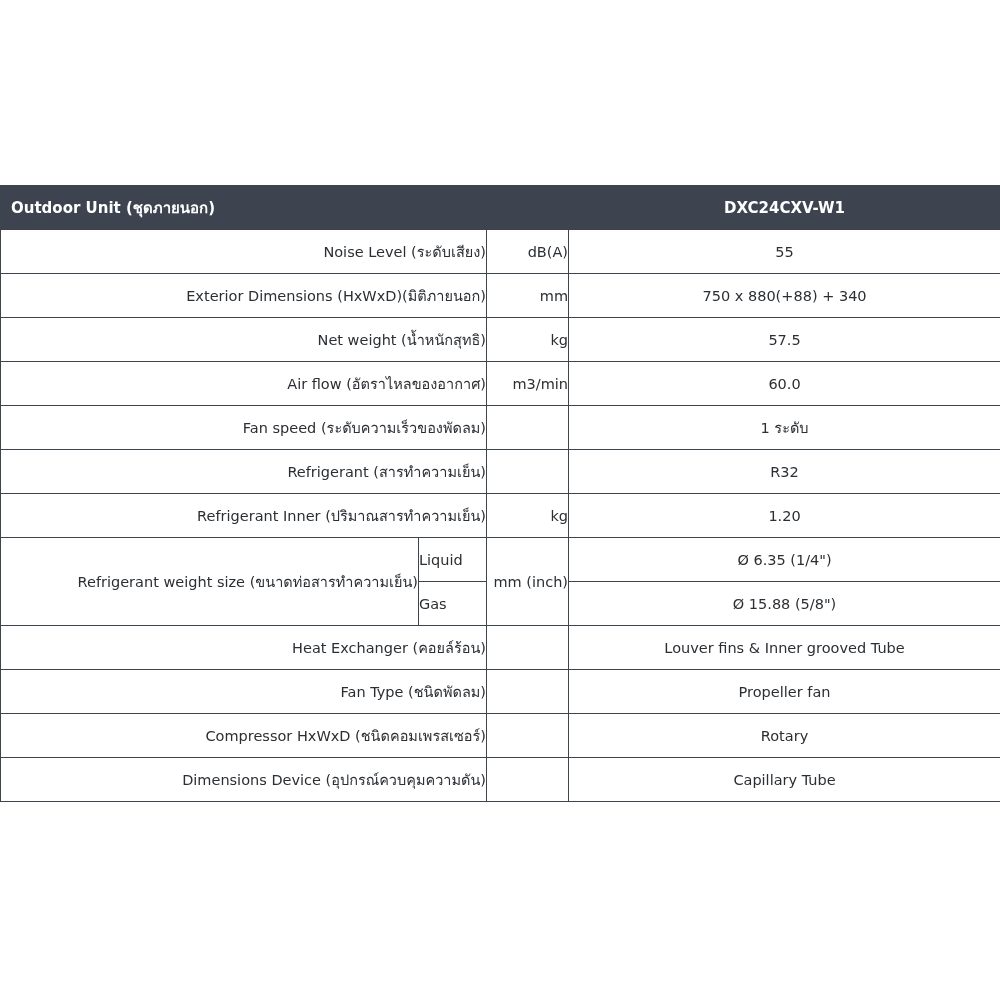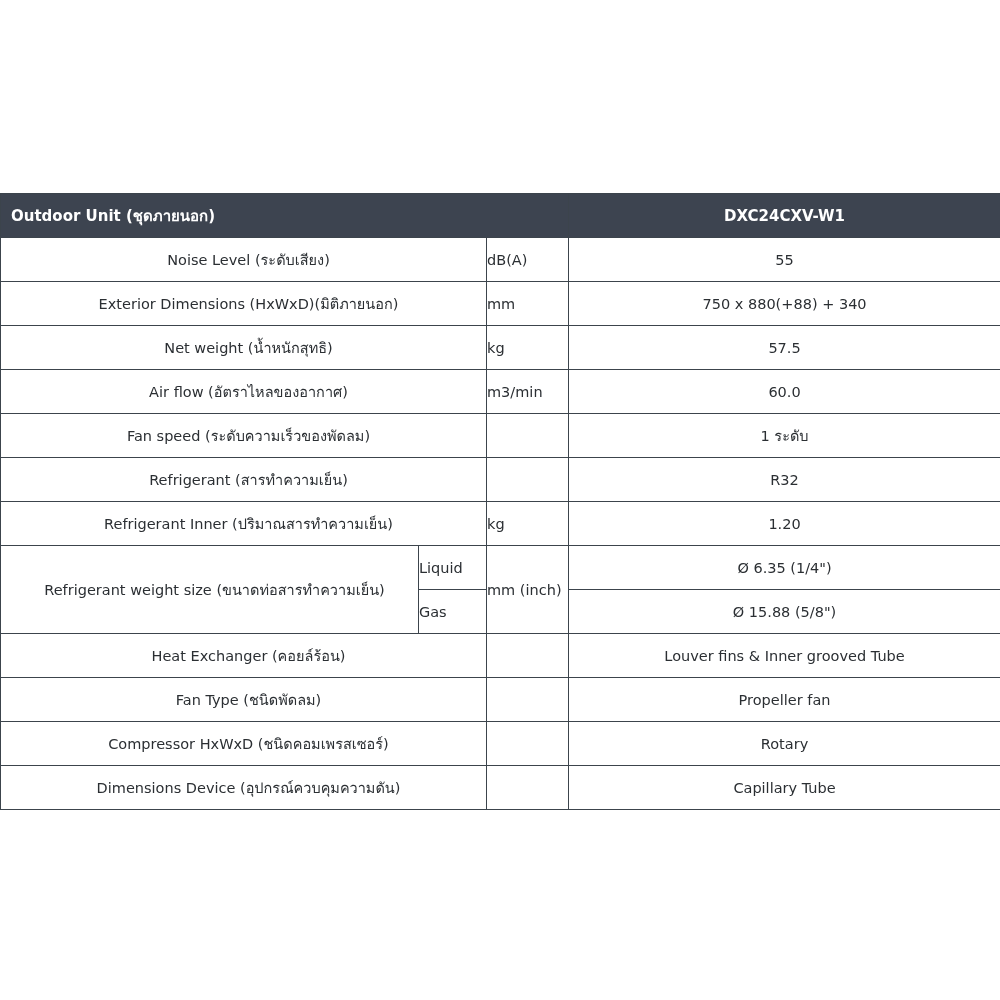--- a/index.html
+++ b/index.html
@@ -12,21 +12,21 @@
   }
   #sheet {
     position: relative;
     width: 1000px;
     height: 1000px;
     background: #ffffff;
   }
   table.spec {
     position: absolute;
     left: 0px;
-    top: 193px;
+    top: 185px;
     width: 1000px;
     border-collapse: collapse;
     table-layout: fixed;
     font-size: 14.5px;
     color: #2b2f33;
   }
   table.spec td, table.spec th {
     border: 1px solid #3c444c;
     padding: 0;
     vertical-align: middle;
@@ -41,27 +41,27 @@
     height: 46px;
   }
   .hdr-label {
     text-align: left;
     padding-left: 10px !important;
   }
   .hdr-model {
     margin-top: 28px;
   }
   .c-label {
-    text-align: center;
+    text-align: right;
     padding-left: 10px !important;
     white-space: nowrap;
     overflow: hidden;
   }
   .c-unit {
-    text-align: left;
+    text-align: right;
     white-space: nowrap;
     margin-left: 48px;
   }
   .c-val {
     text-align: center;
     white-space: nowrap;
   }
   .c-sub {
     text-align: left;
     white-space: nowrap;

